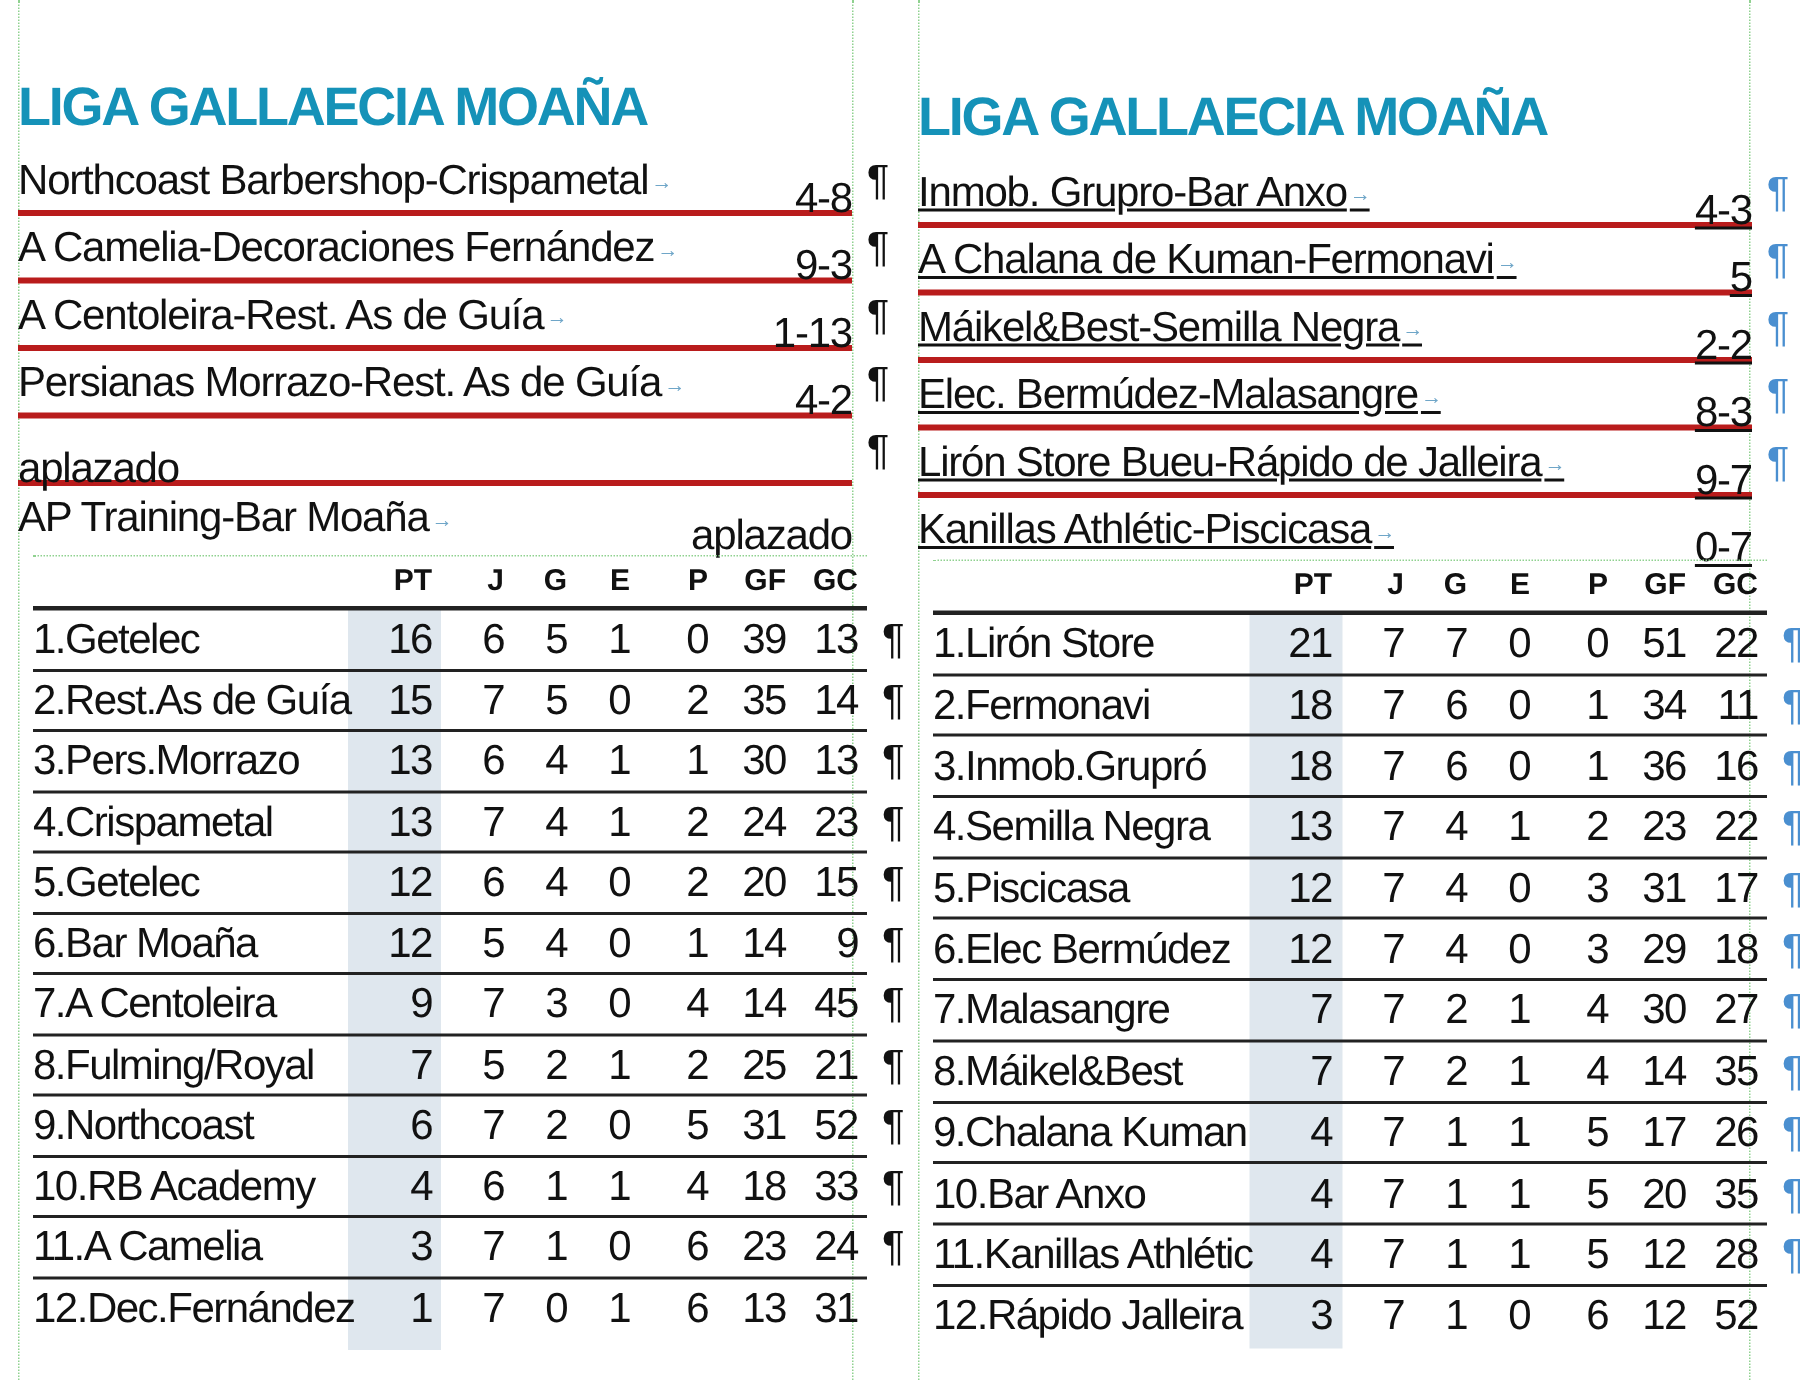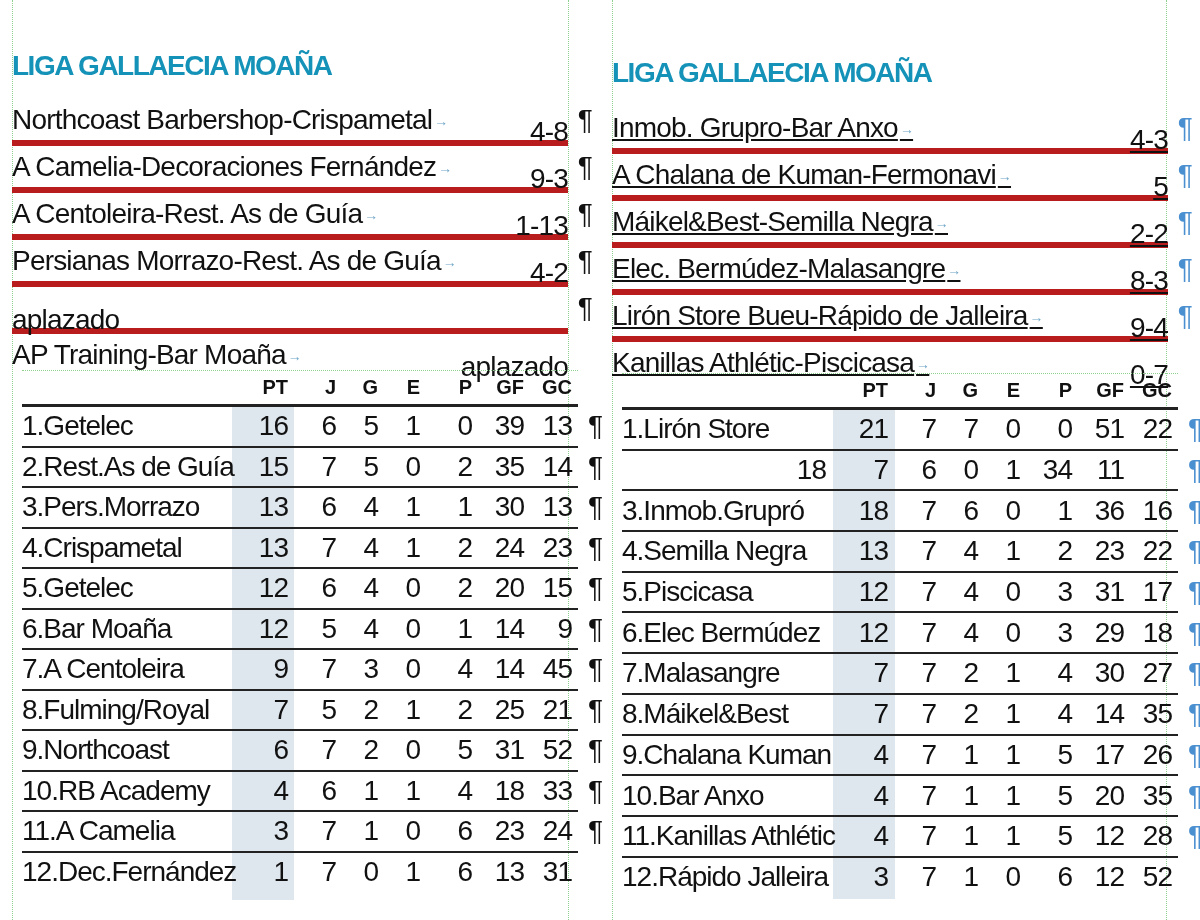--- a/index.html
+++ b/index.html
@@ -12,34 +12,34 @@
     position: absolute; top: 0; bottom: 0; width: 0;
     border-left: 1px dotted #8fd18f;
   }
   .column { position: absolute; top: 0; }
   .col-left { left: 12px; width: 556px; }
   .col-right { left: 612px; width: 556px; }
 
   .league-title {
     position: absolute; left: 0;
     font-family: "Liberation Sans", sans-serif;
-    font-weight: bold; font-size: 28px; letter-spacing: -1.5px;
+    font-weight: bold; font-size: 36px; letter-spacing: -1.5px;
     color: #1592b8; white-space: nowrap;
   }
   .col-left .league-title { top: 50px; }
   .col-right .league-title { top: 57px; }
 
   .results { position: absolute; left: 0; width: 556px; }
   .col-left .results { top: 99px; }
   .col-right .results { top: 107px; }
 
   .result-row {
     display: flex; justify-content: space-between; align-items: center;
     height: 41px; font-size: 28px; letter-spacing: -0.8px;
-    border-bottom: 6px solid #b91c1c;
+    border-bottom: 4px solid #b91c1c;
     white-space: nowrap; position: relative;
   }
   .col-right .result-row { height: 41px; text-decoration: underline; }
   .result-row.last { border-bottom: none; gap: 32px; }
   .result-row .match { flex: 1; overflow: hidden; }
   .result-row .score { text-align: right; margin-top: 24px; }
   .arrow { color: #6fa6c8; font-size: 14px; margin-left: 2px; vertical-align: middle; }
   .pilcrow { position: absolute; right: -24px; font-size: 28px; color: #111; }
   .col-right .pilcrow { color: #4a8fd0; }
 
@@ -285,21 +285,21 @@
         <span class="score">2-2</span>
         <span class="pilcrow">¶</span>
       </div>
       <div class="result-row">
         <span class="match"><span>Elec. Bermúdez-Malasangre</span><span class="arrow">→</span></span>
         <span class="score">8-3</span>
         <span class="pilcrow">¶</span>
       </div>
       <div class="result-row">
         <span class="match"><span>Lirón Store Bueu-Rápido de Jalleira</span><span class="arrow">→</span></span>
-        <span class="score">9-4</span>
+        <span class="score">9-7</span>
         <span class="pilcrow">¶</span>
       </div>
       <div class="result-row last">
         <span class="match"><span>Kanillas Athlétic-Piscicasa</span><span class="arrow">→</span></span>
         <span class="score">0-7</span>
       </div>
     </div>
   <div class="standings" id="right-standings">
     <div class="standings-frame"></div>
     <div class="pt-shade"></div>
@@ -318,20 +318,21 @@
         <span class="num">21</span>
         <span class="num">7</span>
         <span class="num">7</span>
         <span class="num">0</span>
         <span class="num">0</span>
         <span class="num">51</span>
         <span class="num">22</span>
         <span class="pilcrow">¶</span>
       </div>
       <div class="st-row st-body">
+        <span class="team">2.Fermonavi</span>
         <span class="num">18</span>
         <span class="num">7</span>
         <span class="num">6</span>
         <span class="num">0</span>
         <span class="num">1</span>
         <span class="num">34</span>
         <span class="num">11</span>
         <span class="pilcrow">¶</span>
       </div>
       <div class="st-row st-body">

